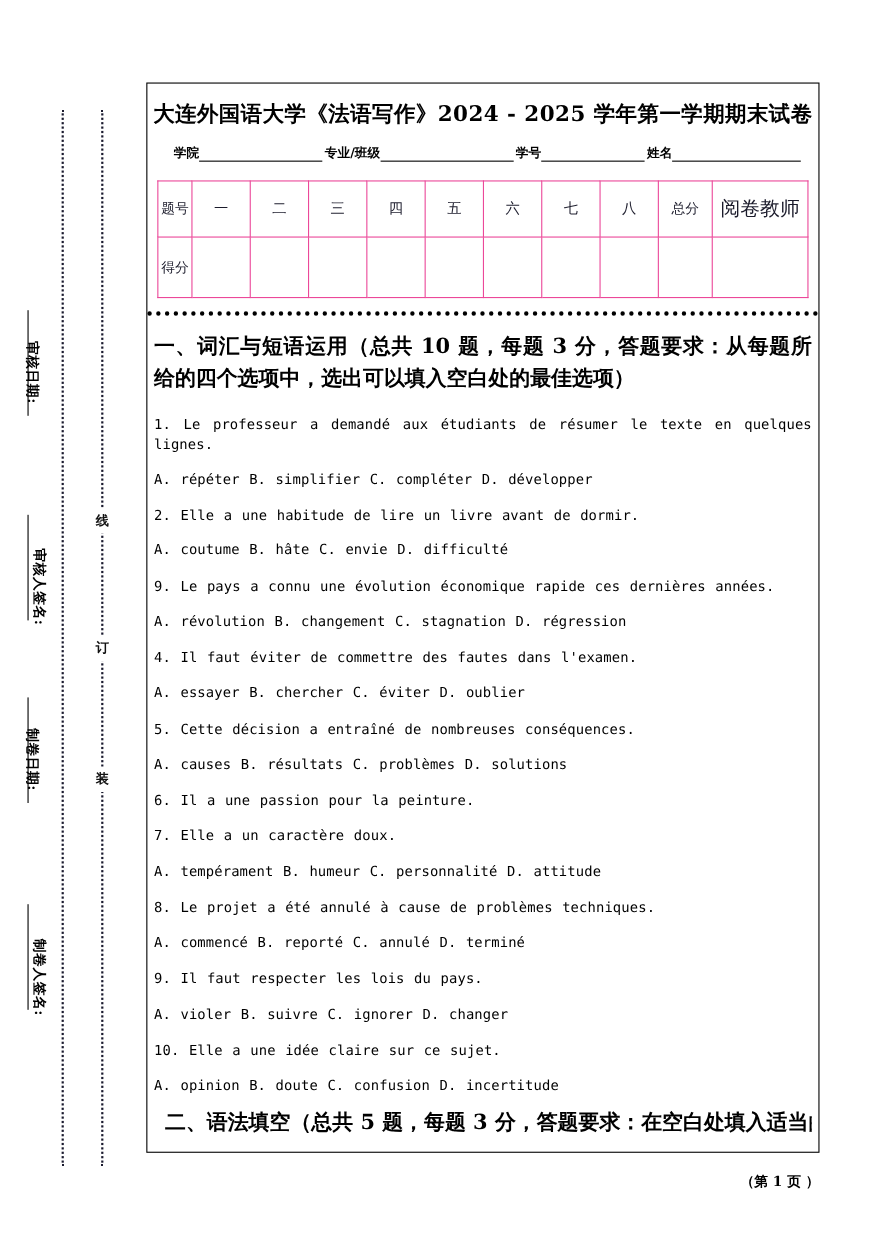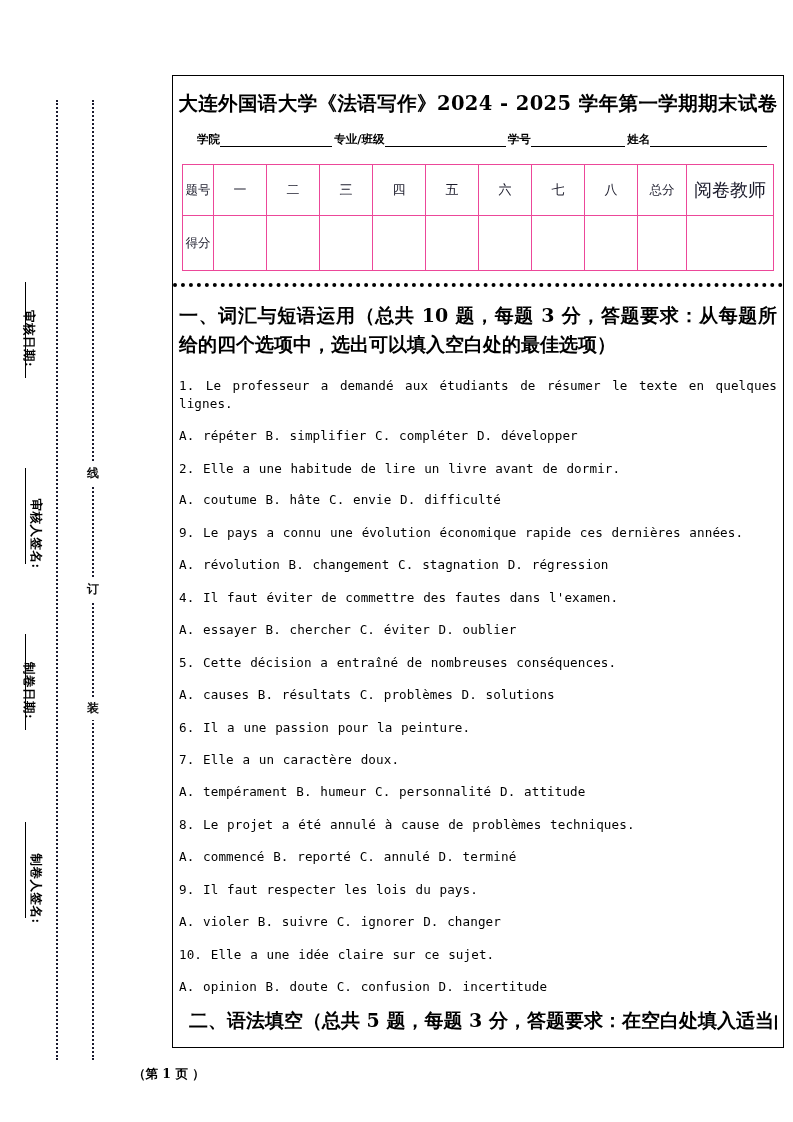--- a/index.html
+++ b/index.html
@@ -75,21 +75,20 @@
   
   .frame {
     position: absolute;
     left: 133px;
     top: 75px;
     width: 612px;
     height: 973px;
     border: 1.6px solid #000;
     box-sizing: border-box;
     padding: 0;
-    margin-left: 39px;
   }
 
   .doc-title {
     margin: 14px 0 0 0;
     text-align: center;
     font-family: "DejaVu Serif", "Liberation Serif", serif;
     font-size: 19.5px;
     font-weight: 700;
     letter-spacing: 0.4px;
     white-space: nowrap;
@@ -183,21 +182,21 @@
   }
   .q.opt { margin-top: 14px; }
   .q.first { margin-top: 17px; }
 
   
   .footer {
     position: absolute;
     left: 133px;
     top: 1066px;
     width: 612px;
-    text-align: left;
+    text-align: right;
     font-family: "DejaVu Serif", "Liberation Serif", serif;
     font-size: 12.5px;
     font-weight: 700;
   }
 </style>
 </head>
 <body>
 
 <div class="margin-col">
 

